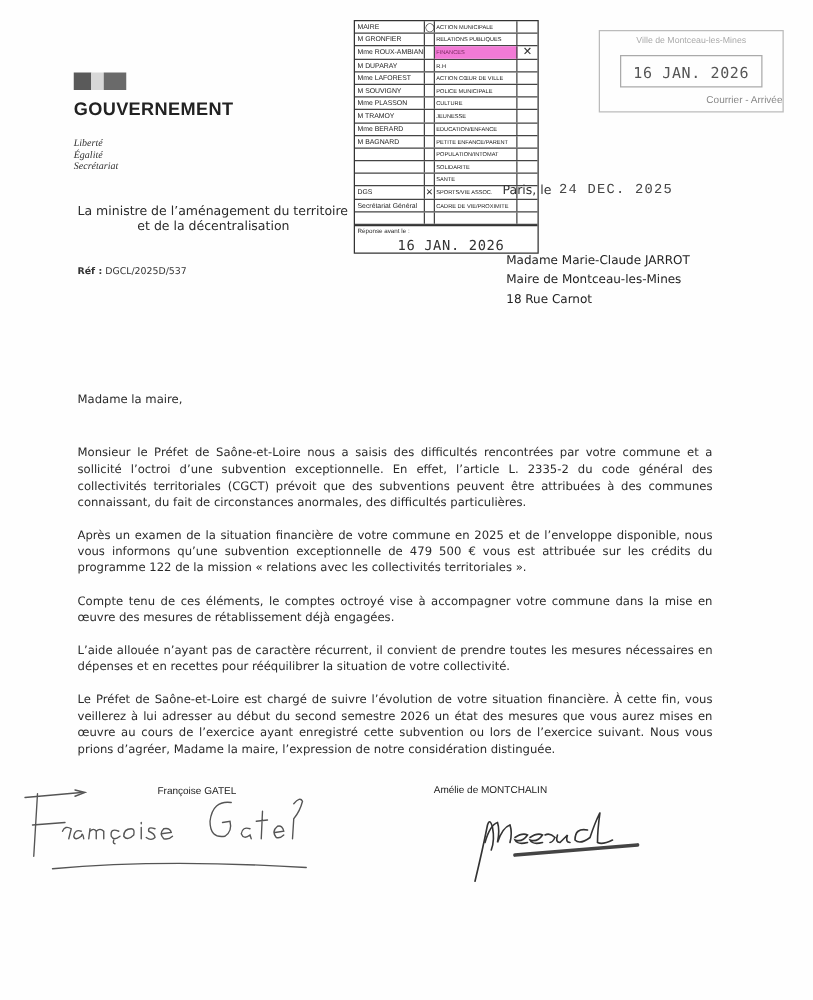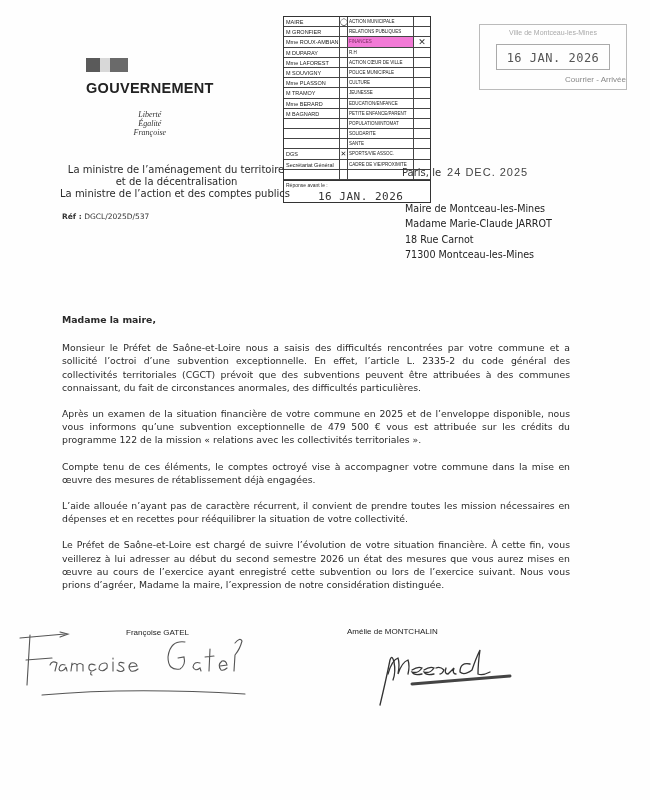--- a/index.html
+++ b/index.html
@@ -2,21 +2,21 @@
 <html><head>
 <meta charset="utf-8">
 <style>
   * { box-sizing: border-box; margin: 0; padding: 0; }
   html, body { width: 650px; height: 800px; background: #fdfdfd; overflow: hidden; }
   body { position: relative; font-family: "DejaVu Sans", sans-serif; color: #2a2a2a; }
 
   .page { position: absolute; left: 0; top: 0; width: 650px; height: 800px; background: #fefefe; }
 
   
-  .logo { position: absolute; left: 86px; top: 58px; text-align: center; }
+  .logo { position: absolute; left: 59px; top: 58px; }
   .logo-flag { position: relative; width: 42px; height: 14px; }
   .logo-flag .blue { position: absolute; left: 0; top: 0; width: 14px; height: 14px; background: #5a5a5a; }
   .logo-flag .white { position: absolute; left: 14px; top: 0; width: 10px; height: 14px; background: #d8d8d8; }
   .logo-flag .red { position: absolute; left: 24px; top: 0; width: 18px; height: 14px; background: #6a6a6a; }
   .logo-title { font-family: "Liberation Sans", sans-serif; font-weight: bold; font-size: 14.5px; letter-spacing: 0.3px; color: #222; margin-top: 8px; }
   .logo-motto { font-family: "Liberation Serif", serif; font-style: italic; font-size: 8px; line-height: 9px; color: #333; margin-top: 14px; }
 
   
   .routing { position: absolute; left: 283px; top: 16px; width: 148px; border: 1px solid #333; background: #fff; }
   .routing-row { display: flex; height: 10.2px; border-bottom: 1px solid #444; }
@@ -36,29 +36,29 @@
 
   
   .ministers { position: absolute; left: 62px; top: 164px; font-size: 10px; line-height: 12px; color: #2a2a2a; text-align: center; }
   .ministers .l2 { padding-left: 1px; }
   .ministers .l3 { margin-left: -2px; }
   .ref { position: absolute; left: 62px; top: 212px; font-size: 7.5px; color: #333; }
   .ref b { font-weight: bold; }
 
   
   .place-date { position: absolute; left: 402px; top: 146px; font-size: 10px; color: #333; display: flex; align-items: flex-end; gap: 6px; }
-  .place-date .stamp { font-family: Liberation Sans, sans-serif; font-size: 11px; letter-spacing: 1px; color: #444; margin-top: 20px; }
+  .place-date .stamp { font-family: Liberation Mono, monospace; font-size: 11px; letter-spacing: 1px; color: #444; }
 
   
   .recipient { position: absolute; left: 405px; top: 201px; font-size: 9.6px; line-height: 15.3px; color: #222; }
 
   
   .body-text { position: absolute; left: 62px; top: 313px; width: 508px; font-size: 9.3px; line-height: 13.2px; color: #2a2a2a; }
   .body-text p { margin-bottom: 13px; text-align: justify; }
-  .body-text p.salutation { margin-bottom: 15px; font-weight: bold; }
+  .body-text p.salutation { margin-bottom: 30px; }
 
   
   .sig-name { position: absolute; font-size: 8px; color: #222; font-family: "Liberation Sans", sans-serif; }
   .sig-name.left { left: 105px; top: 628px; padding-left: 21px; }
   .sig-name.right { left: 347px; top: 627px; text-align: center; }
   .sig-svg { position: absolute; }
 </style>
 </head>
 <body>
 
@@ -67,21 +67,21 @@
   <div class="logo">
     <div class="logo-flag">
       <div class="blue"></div>
         <div class="white"></div>
         <div class="red"></div>
     </div>
     <div class="logo-title">GOUVERNEMENT</div>
     <div class="logo-motto">
       <div>Liberté</div>
       <div>Égalité</div>
-      <div>Françoise</div>
+      <div>Secrétariat</div>
     </div>
   </div>
 
   <div class="routing" id="routing">
       <div class="routing-row">
         <div class="col-name">MAIRE</div>
         <div class="col-check1">◯</div>
         <div class="col-service">ACTION MUNICIPALE</div>
         <div class="col-check2"></div>
       </div>
@@ -180,46 +180,44 @@
 
   <div class="arrival">
     <div class="town">Ville de Montceau-les-Mines</div>
     <div class="datebox">16 JAN. 2026</div>
     <div class="label">Courrier - Arrivée</div>
   </div>
 
   <div class="ministers">
     <div>La ministre de l’aménagement du territoire</div>
     <div class="l2">et de la décentralisation</div>
-    <div class="l3">La ministre de l’action et des comptes publics</div>
   </div>
 
   <div class="ref">
     <b>Réf :</b>
     <span>DGCL/2025D/537</span>
   </div>
 
   <div class="place-date">
     <span>Paris, le</span>
     <span class="stamp">24 DEC. 2025</span>
   </div>
 
   <div class="recipient">
+    <div>Madame Marie-Claude JARROT</div>
     <div>Maire de Montceau-les-Mines</div>
-    <div>Madame Marie-Claude JARROT</div>
     <div>18 Rue Carnot</div>
-    <div>71300 Montceau-les-Mines</div>
   </div>
 
   <div class="body-text">
     <p class="salutation">Madame la maire,</p>
     <p>Monsieur le Préfet de Saône-et-Loire nous a saisis des difficultés rencontrées par votre commune et a sollicité l’octroi d’une subvention exceptionnelle. En effet, l’article L. 2335-2 du code général des collectivités territoriales (CGCT) prévoit que des subventions peuvent être attribuées à des communes connaissant, du fait de circonstances anormales, des difficultés particulières.</p>
     <p>Après un examen de la situation financière de votre commune en 2025 et de l’enveloppe disponible, nous vous informons qu’une subvention exceptionnelle de 479 500 € vous est attribuée sur les crédits du programme 122 de la mission « relations avec les collectivités territoriales ».</p>
     <p>Compte tenu de ces éléments, le comptes octroyé vise à accompagner votre commune dans la mise en œuvre des mesures de rétablissement déjà engagées.</p>
-    <p>L’aide allouée n’ayant pas de caractère récurrent, il convient de prendre toutes les mission nécessaires en dépenses et en recettes pour rééquilibrer la situation de votre collectivité.</p>
+    <p>L’aide allouée n’ayant pas de caractère récurrent, il convient de prendre toutes les mesures nécessaires en dépenses et en recettes pour rééquilibrer la situation de votre collectivité.</p>
     <p>Le Préfet de Saône-et-Loire est chargé de suivre l’évolution de votre situation financière. À cette fin, vous veillerez à lui adresser au début du second semestre 2026 un état des mesures que vous aurez mises en œuvre au cours de l’exercice ayant enregistré cette subvention ou lors de l’exercice suivant. Nous vous prions d’agréer, Madame la maire, l’expression de notre considération distinguée.</p>
   </div>
 
   <div class="sig-name left">Françoise GATEL</div>
   <div class="sig-name right">Amélie de MONTCHALIN</div>
 
   <svg class="sig-svg" style="left:10px; top:625px;" width="280" height="80" viewBox="0 0 280 80">
     <g fill="none" stroke="#555" stroke-width="1.1" stroke-linecap="round">
       <path d="M10 13 L55 9"></path>
       <path d="M50 7 L58 9 L50 12"></path>

